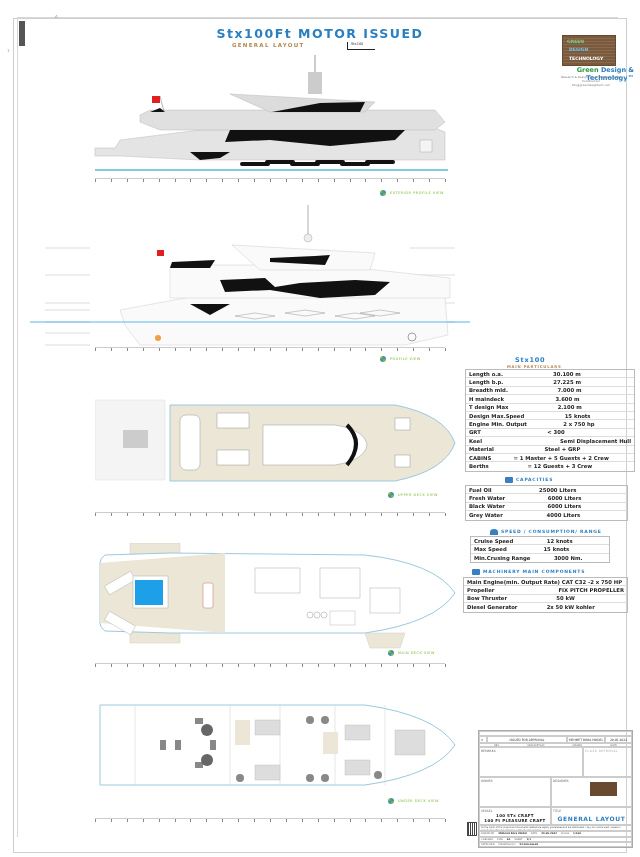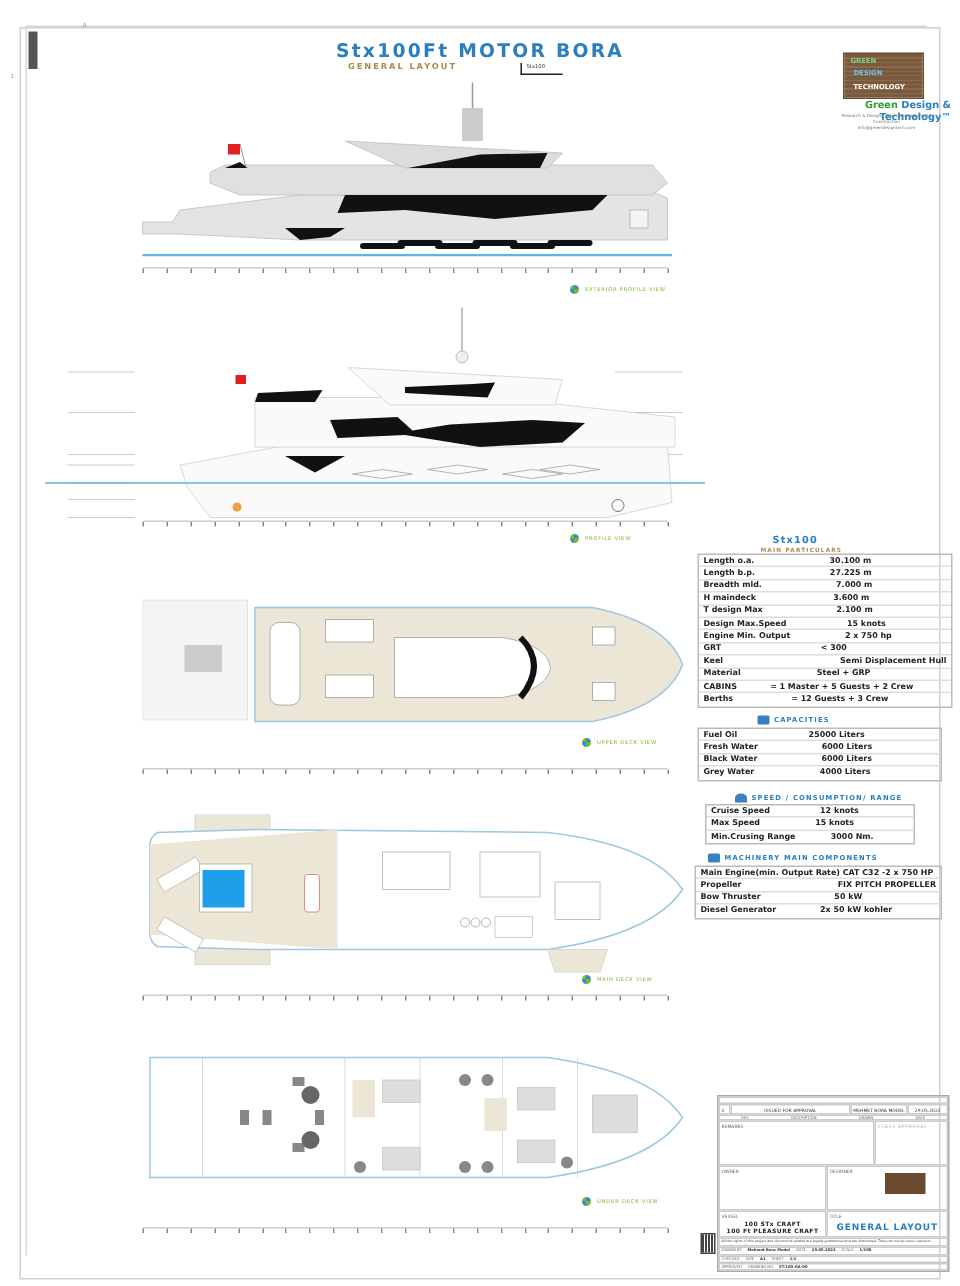--- a/index.html
+++ b/index.html
@@ -38,21 +38,21 @@
 </style>
 </head>
 <body>
 
 <div class="sheet"></div>
 <div class="sheet-inner"></div>
 <div class="stamp"></div>
 <div class="edge-mark" style="left:55px;top:14px">A</div>
 <div class="edge-mark" style="left:7px;top:48px">1</div>
 
-<div class="title">Stx100Ft MOTOR BORA</div>
+<div class="title">Stx100Ft MOTOR ISSUED</div>
 <div class="subtitle">GENERAL LAYOUT</div>
 <div class="scale-tag">Stx100</div>
 
 <div class="logo">
   <span class="g">GREEN</span>
   <span class="d">DESIGN</span>
   <span class="t">TECHNOLOGY</span>
 </div>
 <div class="logo-caption"><span>Green </span><b>Design &amp; Technology</b><b>™</b></div>
 <div class="logo-sub">

